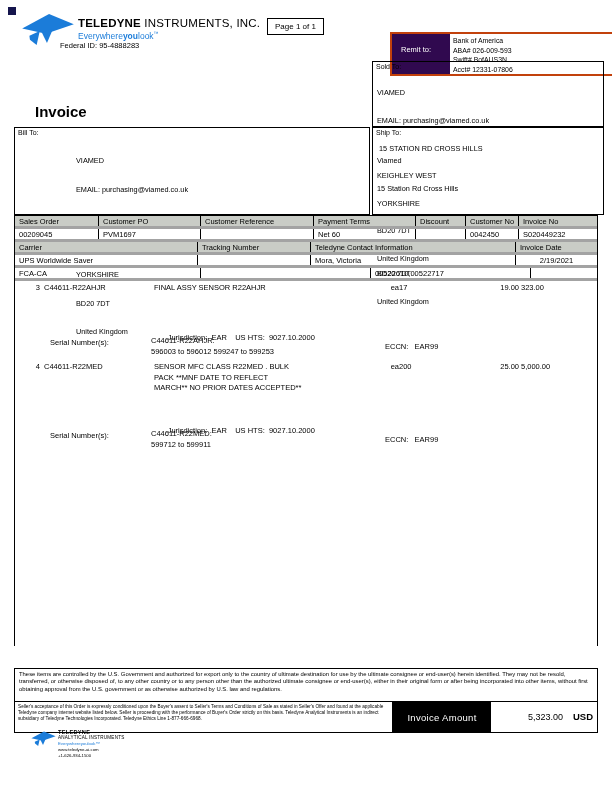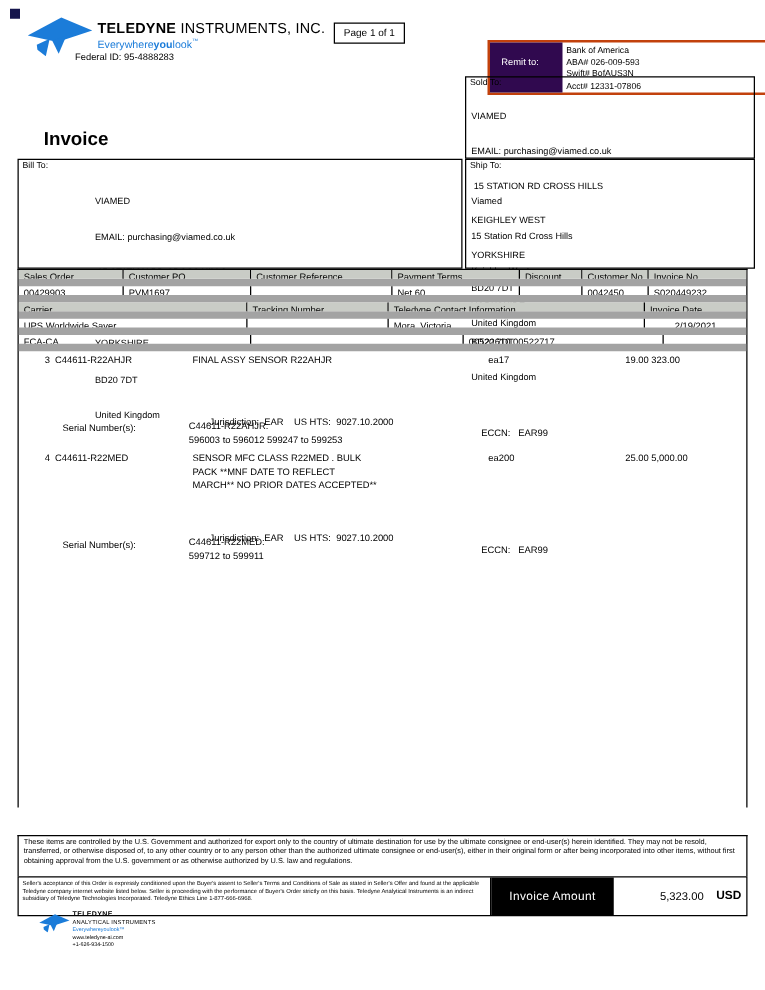--- a/index.html
+++ b/index.html
@@ -27,21 +27,21 @@
   .sold-box { left:372px; top:61px; width:232px; height:66px; }
   .bill-box { left:14px; top:127px; width:356px; height:88px; }
   .ship-box { left:372px; top:127px; width:232px; height:88px; }
   .addr-label { font-size:7px; padding:1px 0 0 3px; }
   .addr-lines { font-size:7.3px; line-height:9.2px; padding-left:4px; white-space:pre; }
   .bill-box .addr-lines { padding-left:61px; line-height:9.5px; padding-top:1px; }
   .ship-box .addr-lines { line-height:9.4px; padding-top:1px; }
 
   
   .info-table { position:absolute; left:14px; top:215px; width:584px; border:1px solid #000; border-bottom:none; }
-  .irow { display:flex; height:13px; border-bottom:6px solid #a3a3a3; }
+  .irow { display:flex; height:13px; border-bottom:3px solid #a3a3a3; }
   .irow.items-hdr { height:10px; border-bottom:1px solid #000; }
   .icell { border-right:1px solid #000; overflow:hidden; font-size:7.5px; padding:1px 0 0 4px; white-space:nowrap; }
   .icell.last { border-right:none; flex:1; }
   .icell.h { background:#c9ccc6; }
   .items-hdr .icell { font-size:7.2px; padding-top:1px; }
   .icell.tiny { font-size:6px; padding-left:1px; }
 
   
   .items-body { position:relative; height:365px; font-size:7.5px; }
   .item-row { position:absolute; left:0; width:100%; display:flex; }
@@ -151,21 +151,21 @@
     <div class="irow">
       <div class="icell h" style="width:84px">Sales Order</div>
       <div class="icell h" style="width:102px">Customer PO</div>
       <div class="icell h" style="width:113px">Customer Reference</div>
       <div class="icell h" style="width:102px">Payment Terms</div>
       <div class="icell h" style="width:50px">Discount</div>
       <div class="icell h" style="width:53px">Customer No</div>
       <div class="icell h last">Invoice No</div>
     </div>
     <div class="irow">
-      <div class="icell" style="width:84px">00429903</div>
+      <div class="icell" style="width:84px">00209045</div>
       <div class="icell" style="width:102px">PVM1697</div>
       <div class="icell" style="width:113px"></div>
       <div class="icell" style="width:102px">Net 60</div>
       <div class="icell" style="width:50px"></div>
       <div class="icell" style="width:53px">0042450</div>
       <div class="icell last">S020449232</div>
     </div>
 
     <div class="irow">
       <div class="icell h" style="width:183px">Carrier</div>

